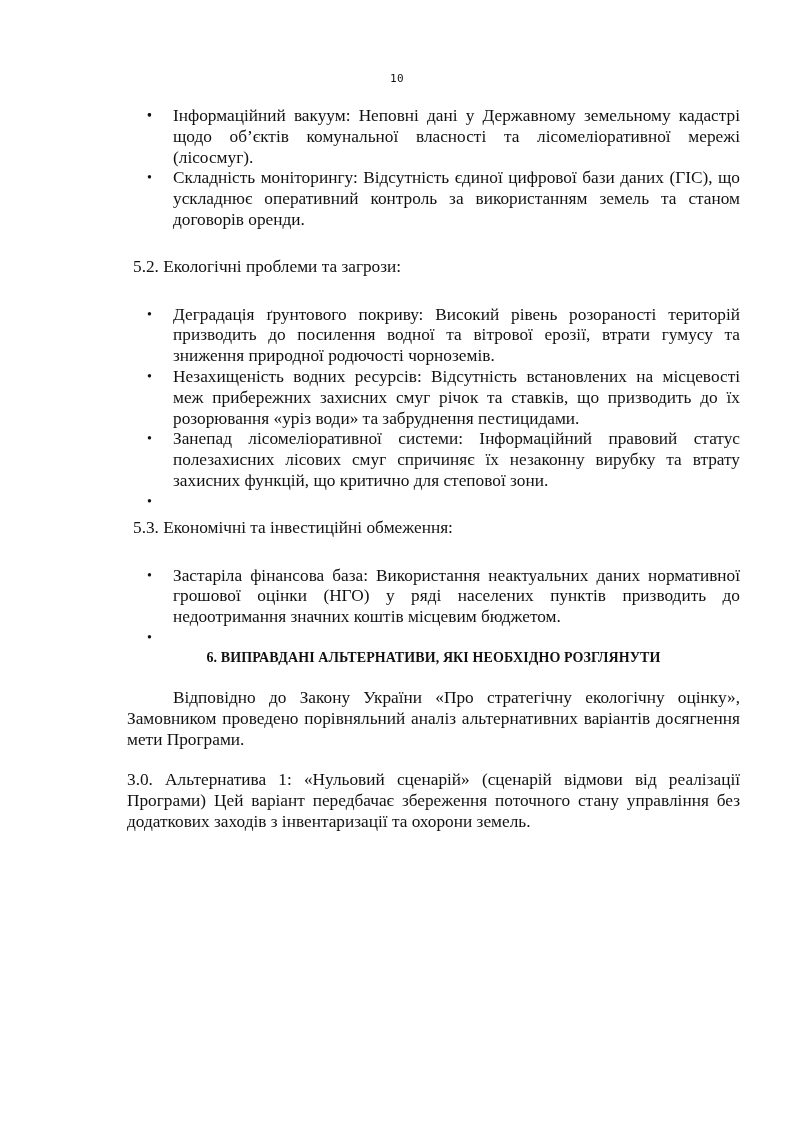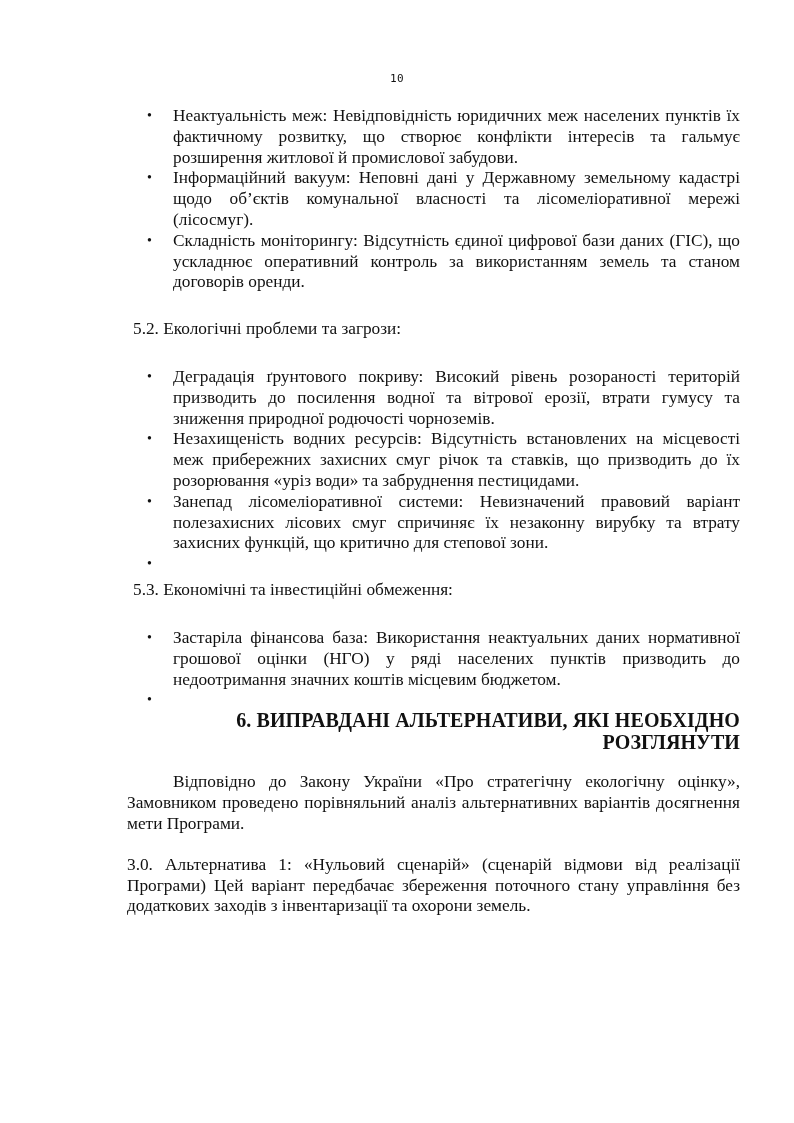--- a/index.html
+++ b/index.html
@@ -51,55 +51,55 @@
       font-size: 14px;
     }
     .subheading {
       margin: 6px;
     }
     .gap-after-list { height: 20px; }
     .gap-after-sub { height: 21px; }
     .section-heading {
       margin: 0;
       font-weight: bold;
-      text-align: right;
-      font-size: 20px;
+      text-align: center;
+      font-size: 14px;
       line-height: 22px;
       letter-spacing: 0.1px;
     }
     p.para {
       margin: 0;
       text-align: justify;
       font-family: Liberation Serif, serif;
     }
     p.indent {
       text-indent: 46px;
     }
   </style>
 </head>
 <body>
 
 <div class="page-number">10</div>
 
 <div class="content">
 
   <ul class="bullets">
-    <li><span class="bullet">•</span><span>Неактуальність меж: Невідповідність юридичних меж населених пунктів їх фактичному розвитку, що створює конфлікти інтересів та гальмує розширення житлової й промислової забудови.</span></li>
+    <li><span class="bullet">•</span></li>
     <li><span class="bullet">•</span><span>Інформаційний вакуум: Неповні дані у Державному земельному кадастрі щодо об’єктів комунальної власності та лісомеліоративної мережі (лісосмуг).</span></li>
     <li><span class="bullet">•</span><span>Складність моніторингу: Відсутність єдиної цифрової бази даних (ГІС), що ускладнює оперативний контроль за використанням земель та станом договорів оренди.</span></li>
   </ul>
 
   <div class="gap-after-list"></div>
   <p class="subheading">5.2. Екологічні проблеми та загрози:</p>
   <div class="gap-after-sub"></div>
 
   <ul class="bullets">
     <li><span class="bullet">•</span><span>Деградація ґрунтового покриву: Високий рівень розораності територій призводить до посилення водної та вітрової ерозії, втрати гумусу та зниження природної родючості чорноземів.</span></li>
     <li><span class="bullet">•</span><span>Незахищеність водних ресурсів: Відсутність встановлених на місцевості меж прибережних захисних смуг річок та ставків, що призводить до їх розорювання «уріз води» та забруднення пестицидами.</span></li>
-    <li><span class="bullet">•</span><span>Занепад лісомеліоративної системи: Невизначений правовий варіант полезахисних лісових смуг спричиняє їх незаконну вирубку та втрату захисних функцій, що критично для степової зони.</span></li>
+    <li><span class="bullet">•</span><span>Занепад лісомеліоративної системи: Інформаційний правовий статус полезахисних лісових смуг спричиняє їх незаконну вирубку та втрату захисних функцій, що критично для степової зони.</span></li>
     <li><span class="bullet">•</span></li>
   </ul>
 
   <div class="gap-after-list"></div>
   <p class="subheading">5.3. Економічні та інвестиційні обмеження:</p>
   <div class="gap-after-sub"></div>
 
   <ul class="bullets">
     <li><span class="bullet">•</span><span>Застаріла фінансова база: Використання неактуальних даних нормативної грошової оцінки (НГО) у ряді населених пунктів призводить до недоотримання значних коштів місцевим бюджетом.</span></li>
     <li><span class="bullet">•</span></li>

